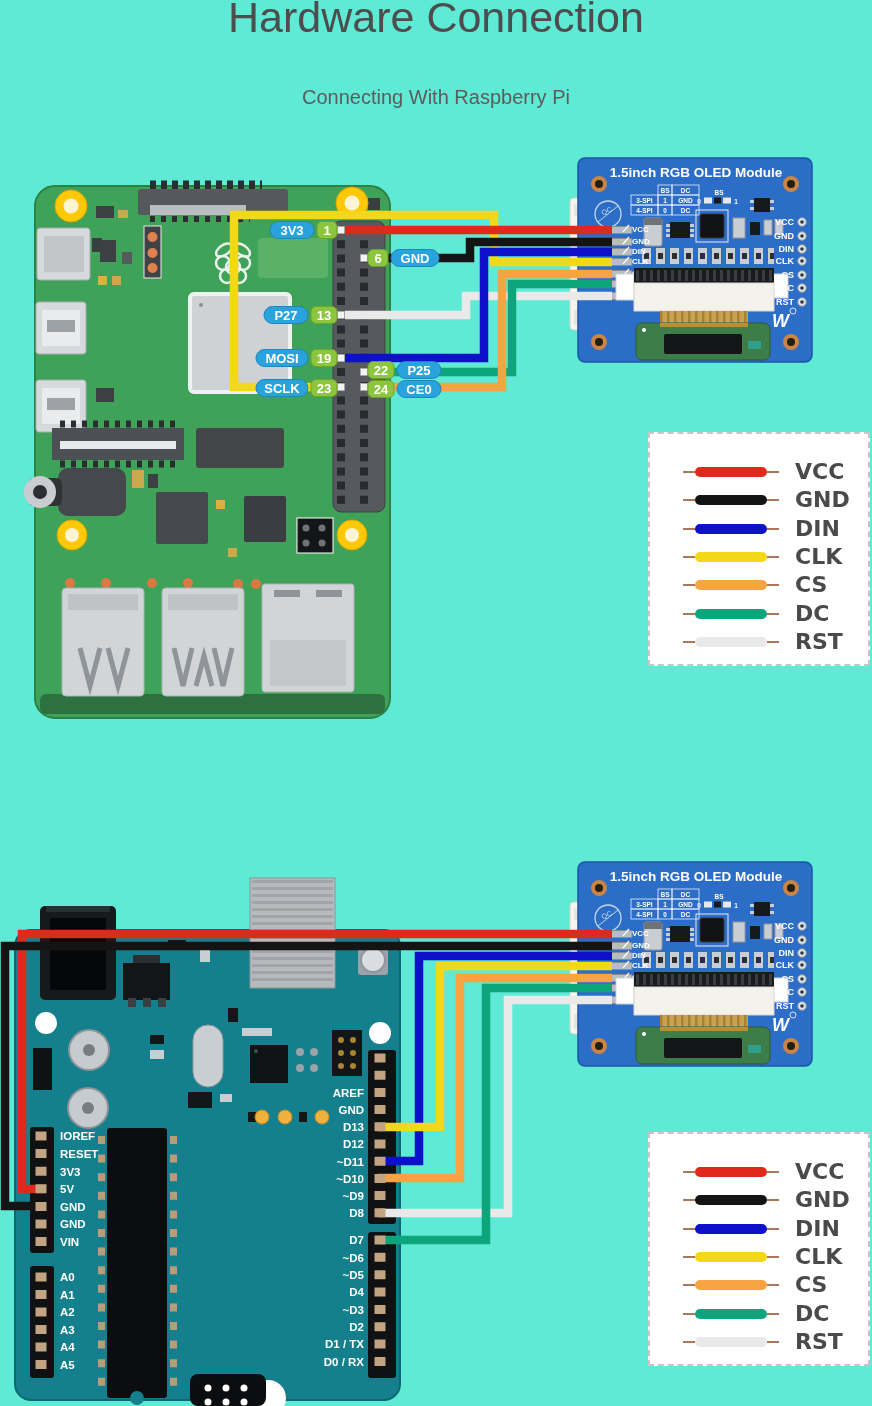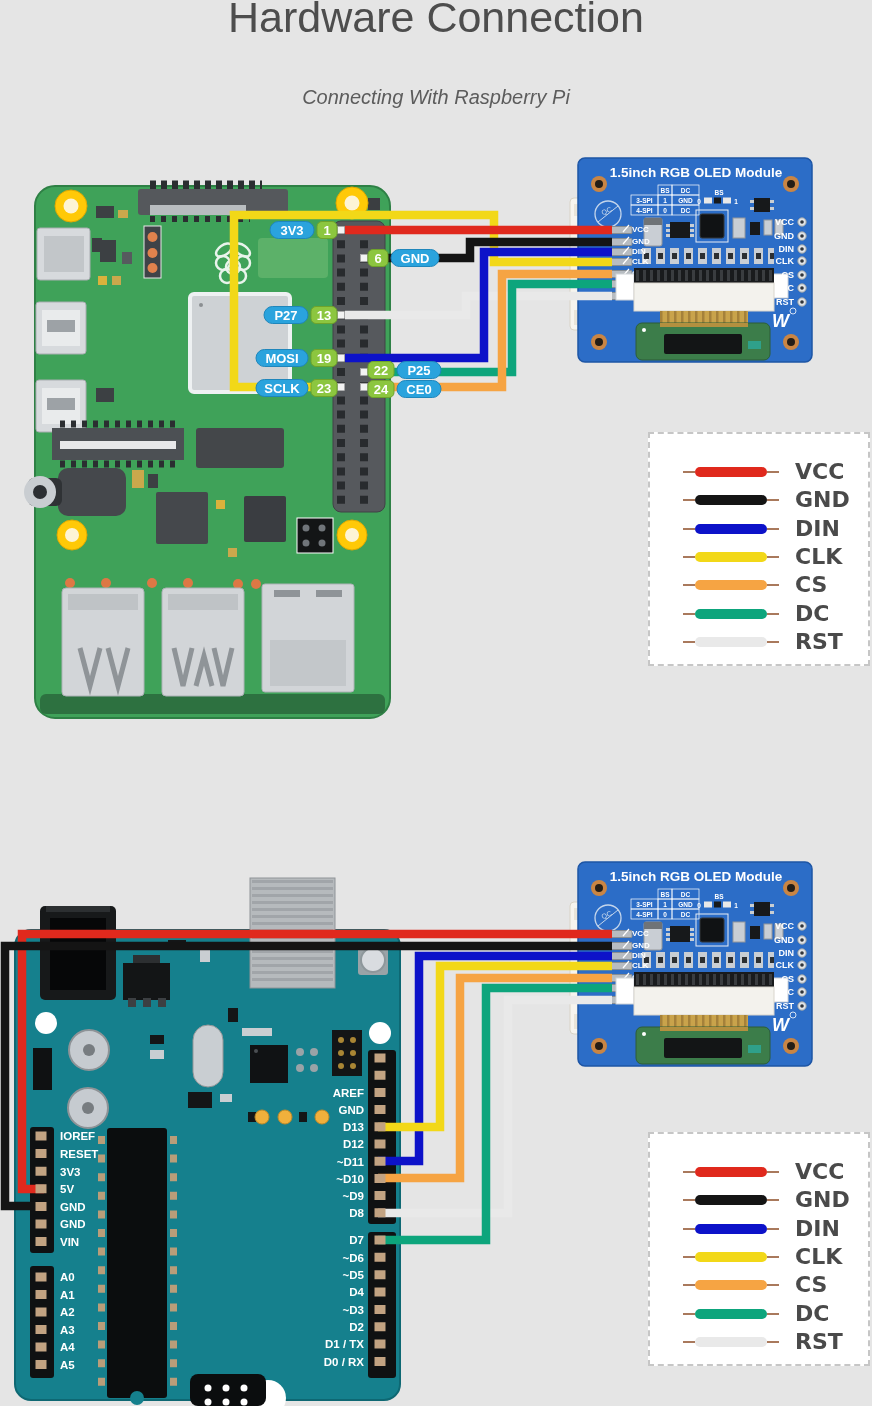--- a/index.html
+++ b/index.html
@@ -1,18 +1,18 @@
 <!DOCTYPE html>
 <html><head>
 <meta charset="utf-8">
 <style>
   html,body{margin:0;padding:0;background:#fff;}
-  .page{position:relative;width:872px;height:1406px;overflow:hidden;background:#e5e5e5;font-family:"Liberation Sans",sans-serif;}
+  .page{position:relative;width:872px;height:1406px;overflow:hidden;background:#5eead4;font-family:"Liberation Sans",sans-serif;}
   .title{position:absolute;top:-7px;left:0;width:100%;text-align:center;font-size:43px;color:#4d4d4d;}
-  .subtitle{position:absolute;left:0;width:100%;text-align:center;font-size:20px;color:#5c5c5c;font-style:italic;}
+  .subtitle{position:absolute;left:0;width:100%;text-align:center;font-size:20px;color:#5c5c5c;}
   #sub1{top:86px}
   #sub2{top:761px}
   #diagram{position:absolute;top:0;left:0;}
   .legend{position:absolute;left:648px;width:222px;height:234px;box-sizing:border-box;border:2px dashed #c6c6c6;padding-top:24px;background:#fff;}
   #legend1{top:432px}
   #legend2{top:1132px}
   .legend-row{height:28.3px;display:flex;align-items:center;padding-left:33px;}
   .tip{width:12px;height:2px;background:#a9795c;flex:none;}
   .bar{width:72px;height:10px;border-radius:5px;flex:none;}
   .legend-label{margin-left:16px;font-size:22px;font-weight:600;color:#4a4a4a;font-family:"DejaVu Sans",sans-serif;line-height:1;}

